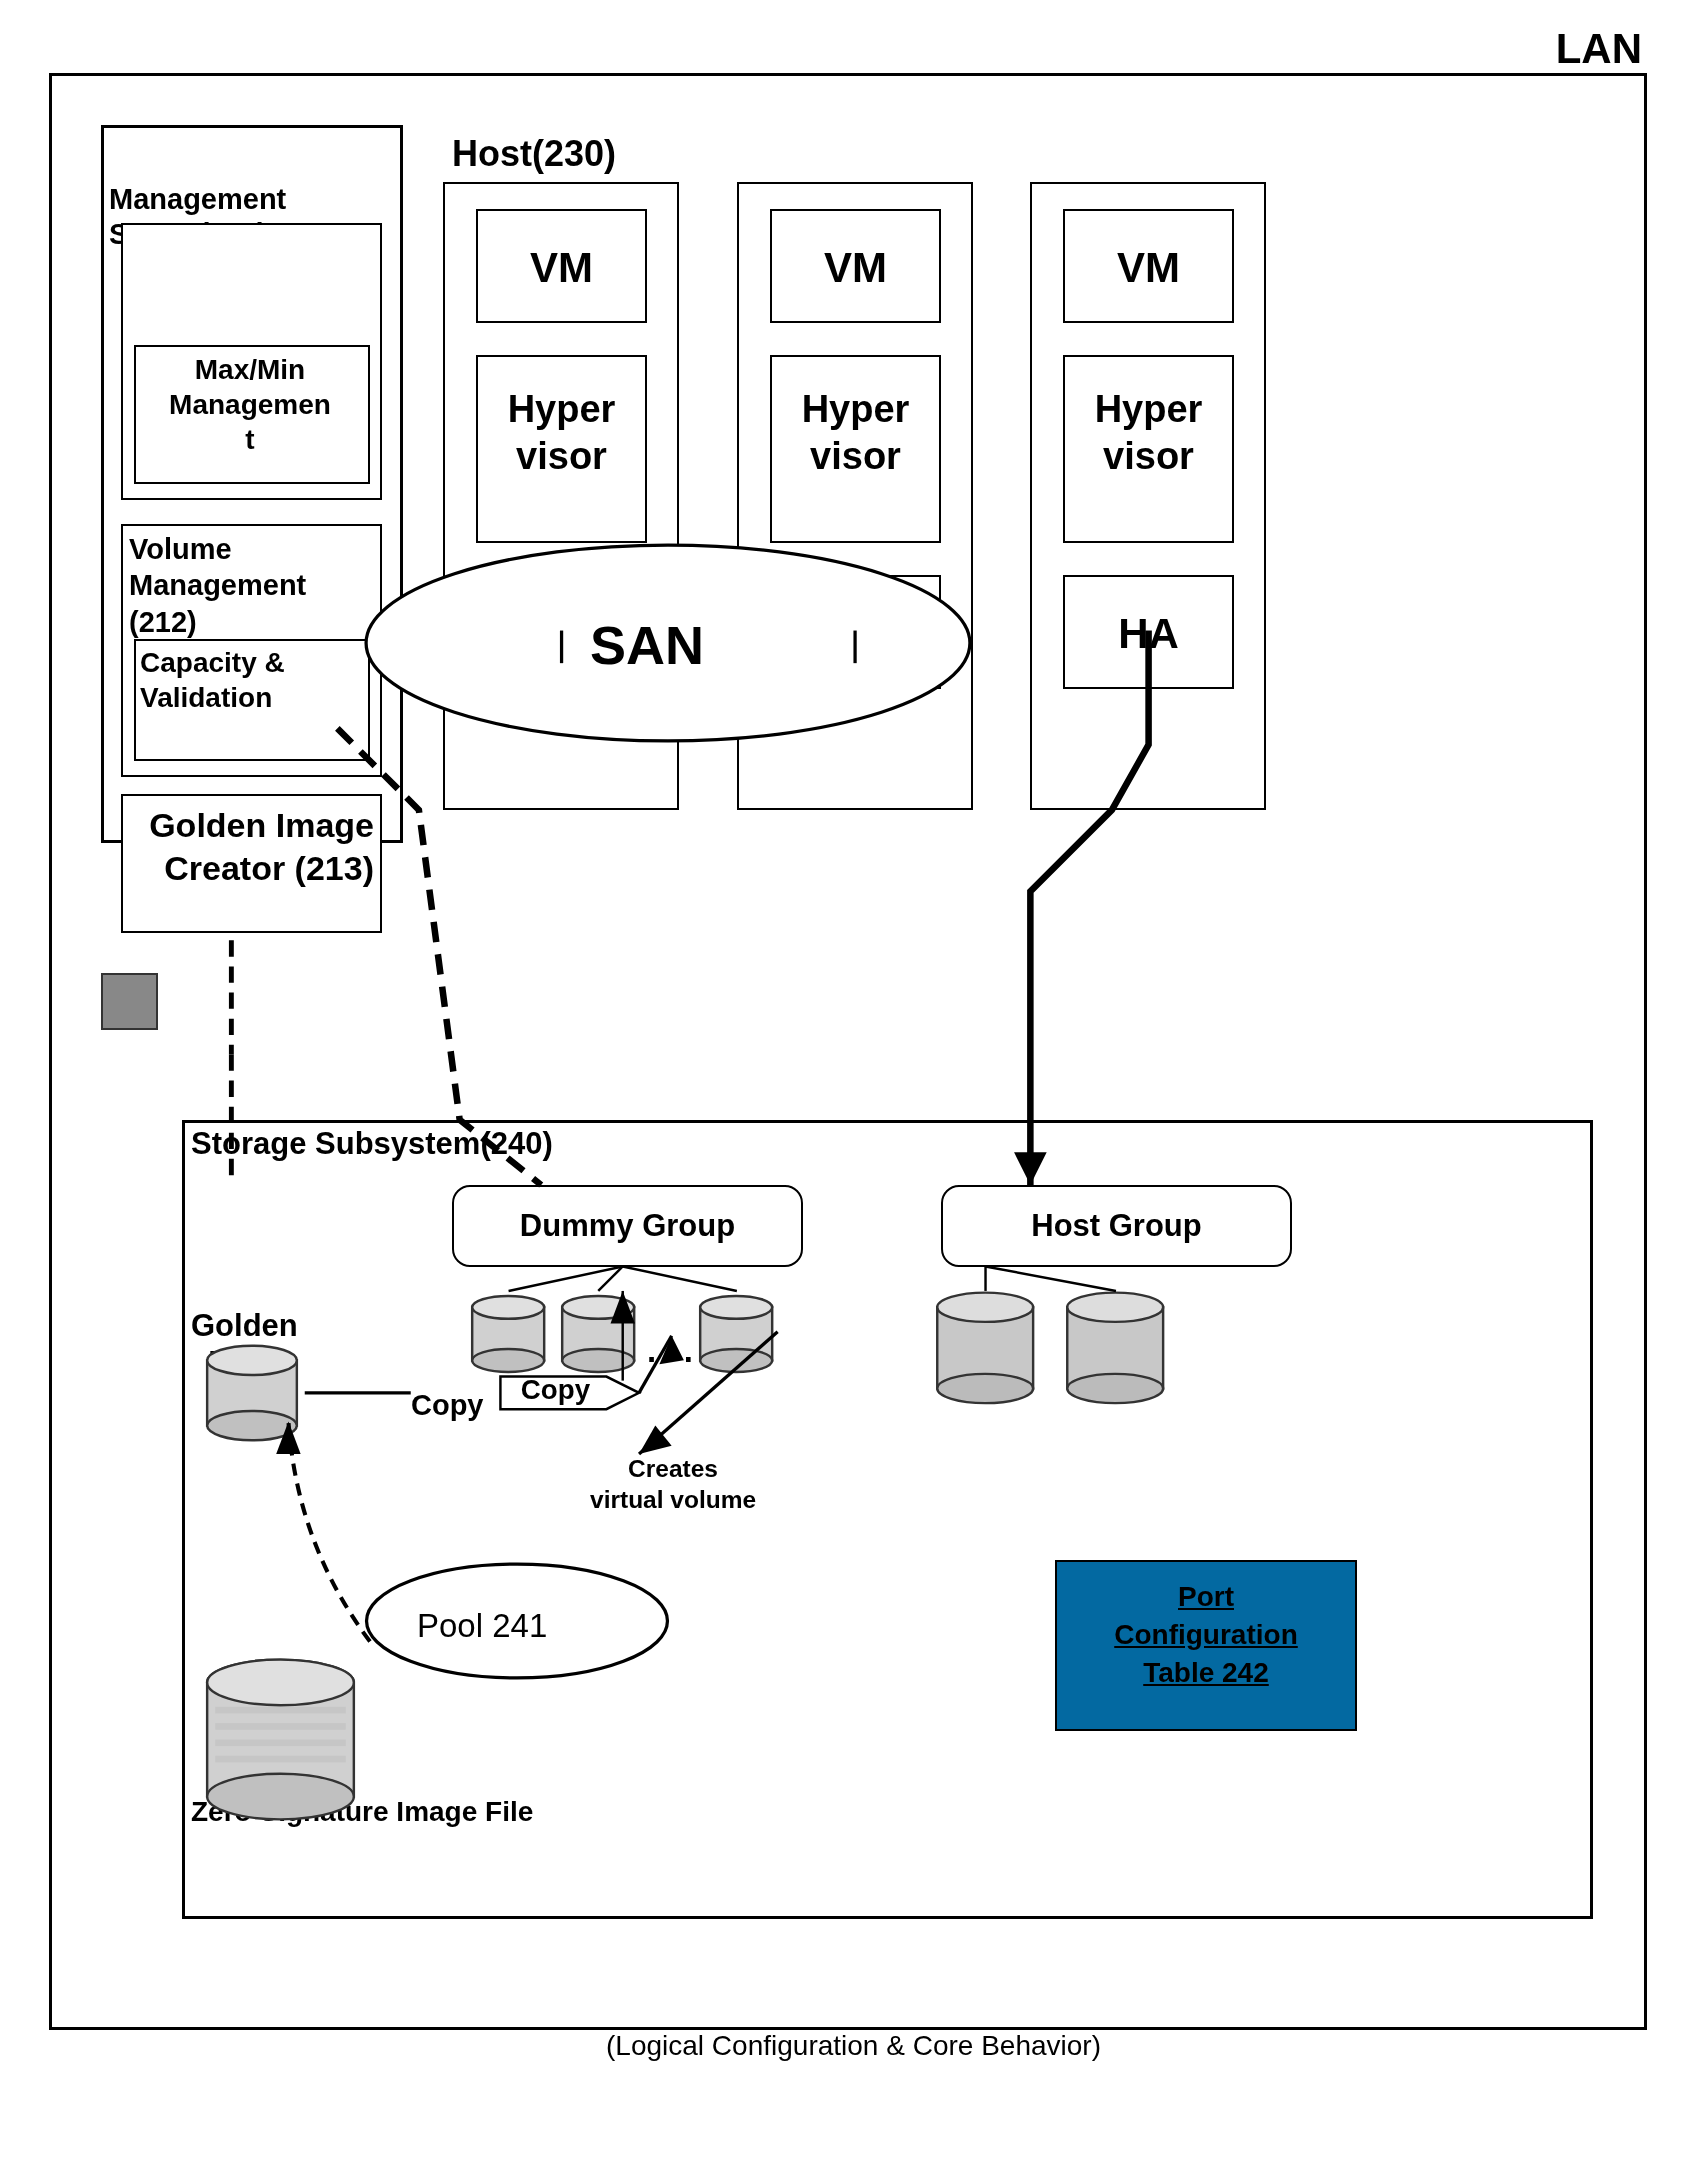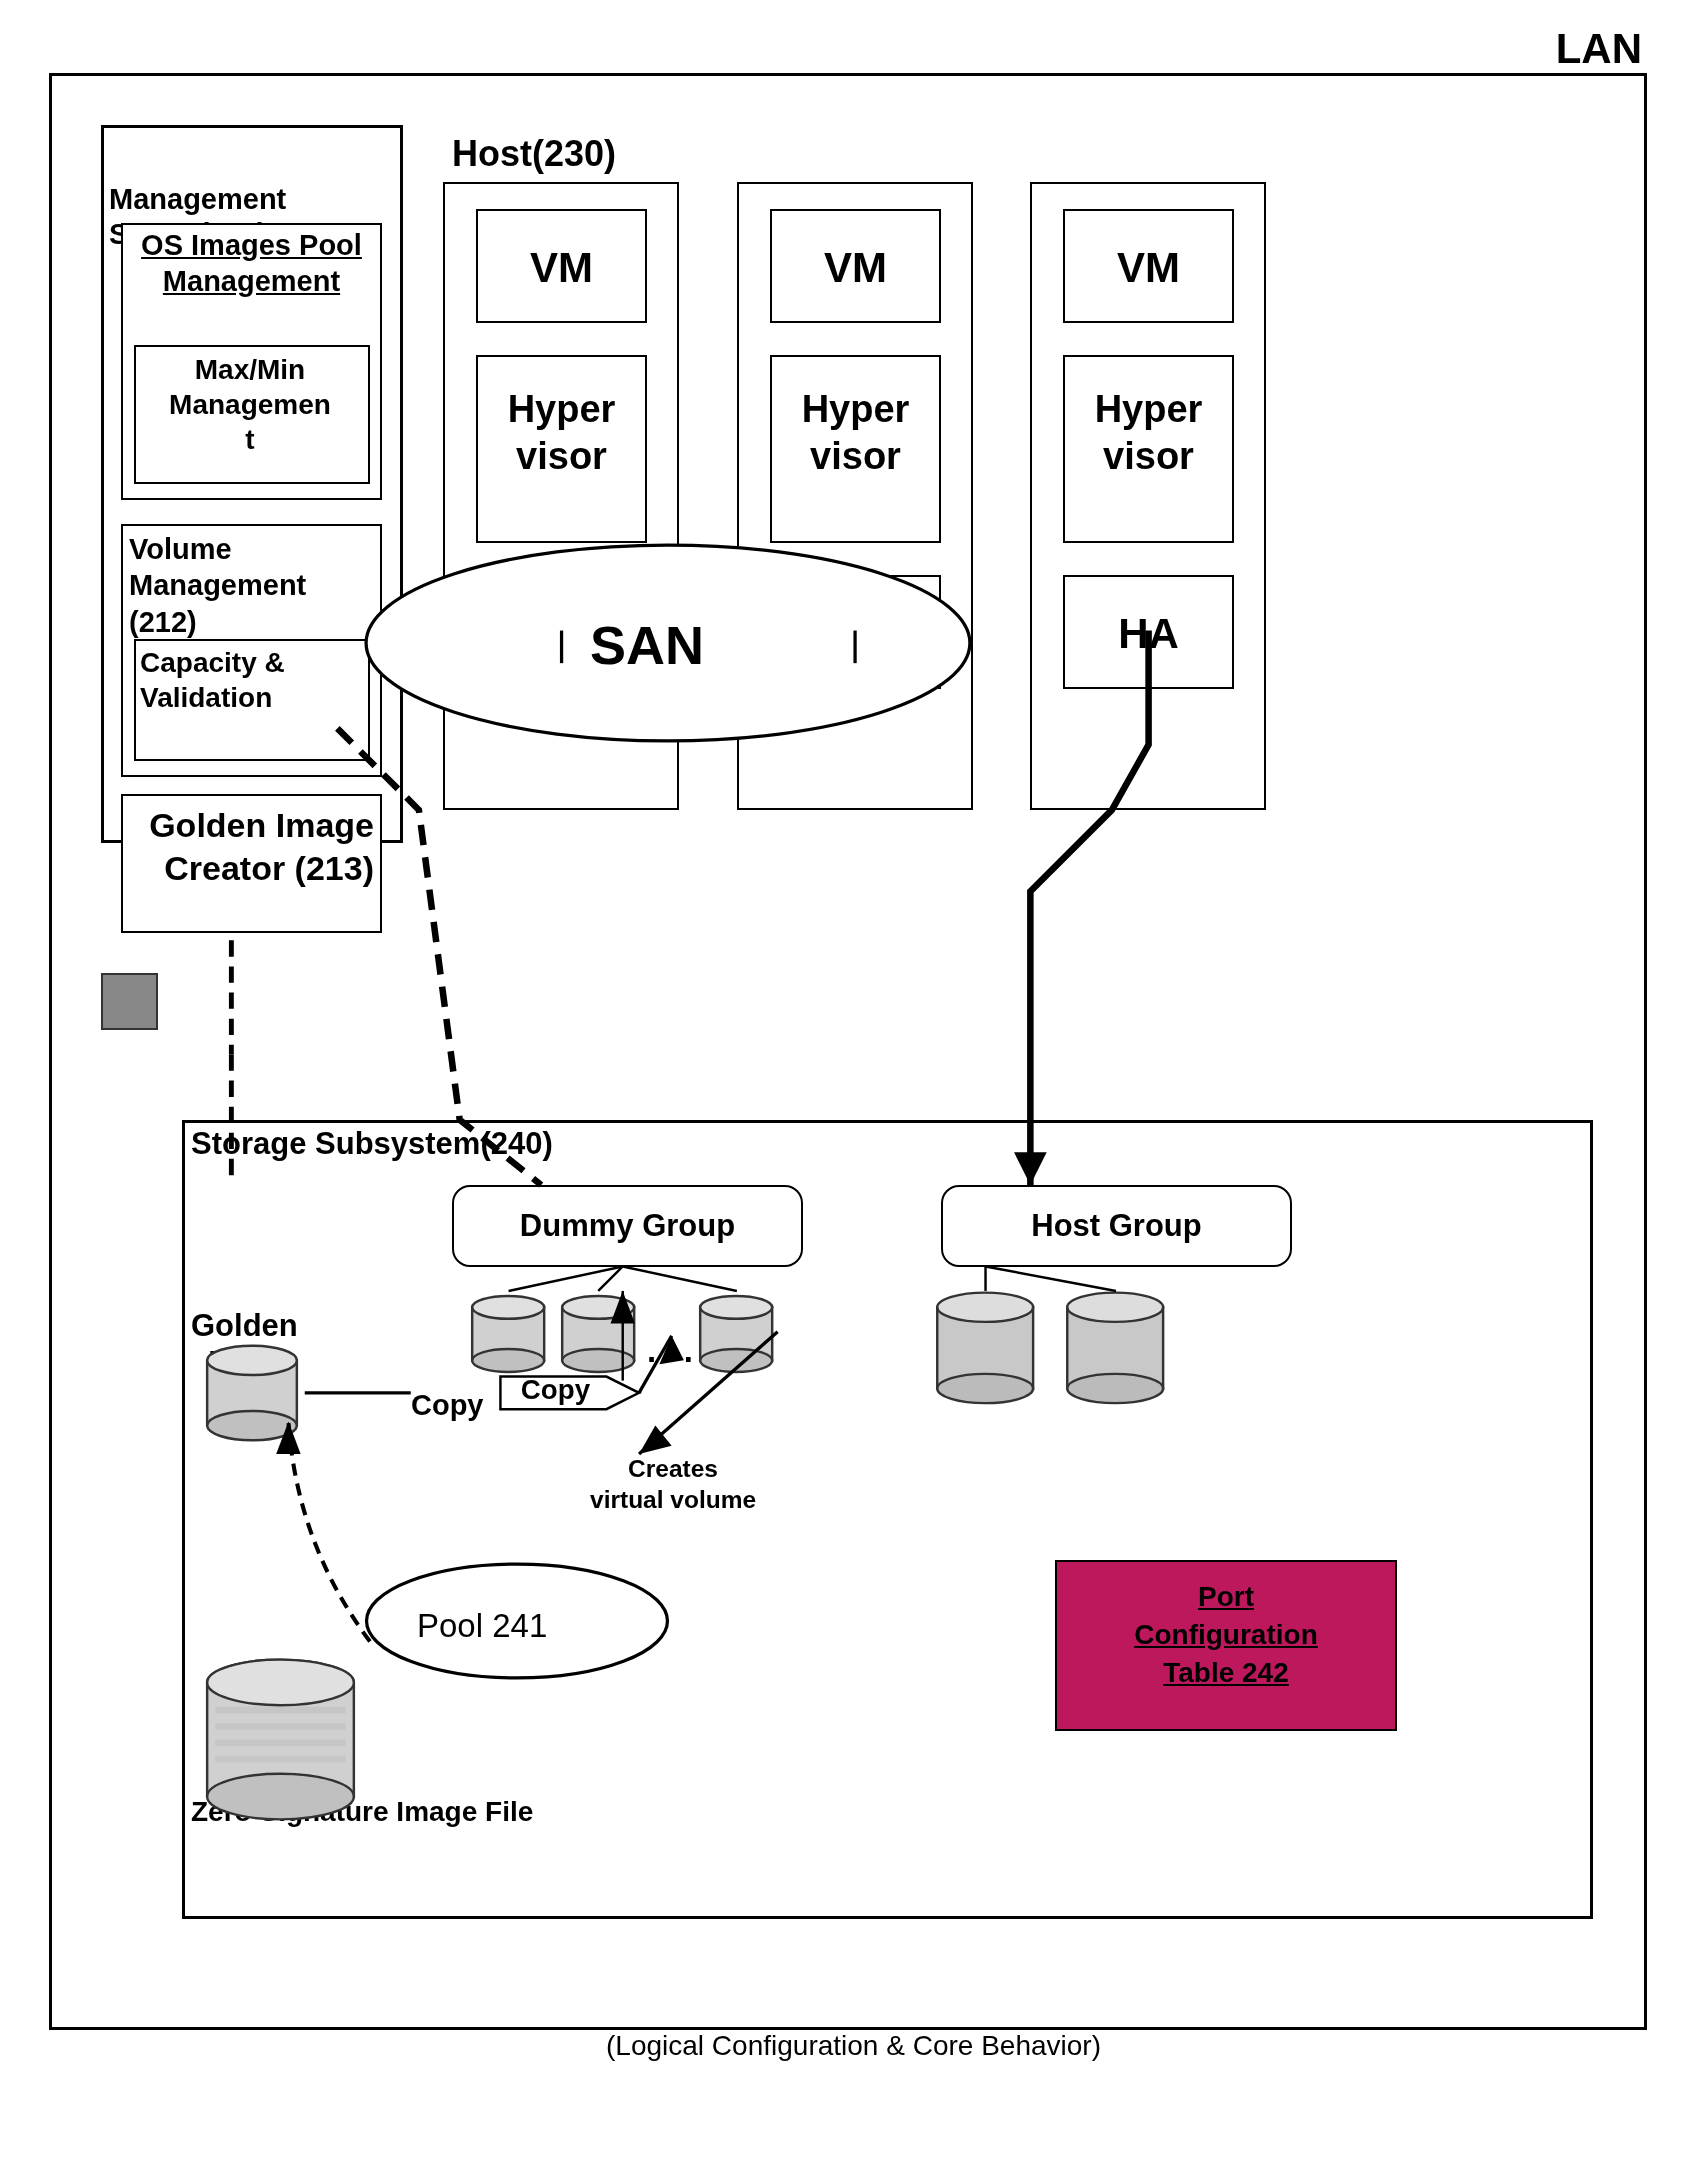--- a/index.html
+++ b/index.html
@@ -119,23 +119,20 @@
 <div class="page-container">
 
   <div class="lan-label">LAN</div>
 
   <div class="main-border">
 
     <div class="mgmt-server-box"></div>
     <div class="mgmt-server-label" style="position:absolute;top:106px;left:57px;font-size:29px;font-weight:bold;line-height:1.2;">Management<br>Server(210)</div>
 
     <div class="os-images-box"></div>
-    <div style="position:absolute;top:151px;left:77px;font-size:29px;font-weight:bold;text-align:center;width:245px;line-height:1.25;text-decoration:underline;">OS Images
-Pool
-Management</div>
 
     <div class="max-min-box"></div>
     <div style="position:absolute;top:276px;left:88px;font-size:28px;font-weight:bold;text-align:center;width:220px;line-height:1.25;">Max/Min<br>Managemen<br>t</div>
 
     <div class="vol-mgmt-box"></div>
     <div style="position:absolute;top:455px;left:77px;font-size:29px;font-weight:bold;text-align:left;width:245px;line-height:1.25;">Volume<br>Management<br>(212)</div>
 
     <div class="cap-val-box"></div>
     <div style="position:absolute;top:569px;left:88px;font-size:28px;font-weight:bold;text-align:left;width:220px;line-height:1.25;">Capacity &amp;<br>Validation</div>
 
@@ -200,21 +197,21 @@
 
     <div style="position:absolute;top:1313px;left:359px;font-size:29px;font-weight:bold;">Copy</div>
 
     <div style="position:absolute;top:1378px;left:538px;font-size:24.5px;font-weight:bold;text-align:center;line-height:1.25;">Creates<br>virtual volume</div>
 
     <svg style="position:absolute;top:1484px;left:310px;width:310px;height:122px;" viewBox="0 0 380 150" width="310" height="122">
       <ellipse cx="190" cy="75" rx="185" ry="70" fill="white" stroke="#000" stroke-width="4"></ellipse>
     </svg>
     <div style="position:absolute;top:1531px;left:353px;font-size:33px;font-weight:normal;margin-left:12px;">Pool 241</div>
 
-    <div style="position:absolute;top:1484px;left:1003px;width:342px;height:171px;border:2.4px solid #000;background:#be185d;">
+    <div style="position:absolute;top:1484px;left:1003px;width:302px;height:171px;border:2.4px solid #000;background:#0369a1;">
       <div style="font-size:28px;font-weight:bold;text-align:center;padding-top:16.3px;line-height:1.35;text-decoration:underline;">Port<br>Configuration<br>Table 242</div>
     </div>
 
     <div style="position:absolute;top:1720px;left:139px;font-size:28px;font-weight:bold;">Zero Signature Image File</div>
 
     <svg style="position:absolute;top:1582px;left:147px;width:163px;height:163px;" viewBox="0 0 200 200" width="163" height="163">
       <ellipse cx="100" cy="30" rx="90" ry="28" fill="#d0d0d0" stroke="#333" stroke-width="3"></ellipse>
       <rect x="10" y="30" width="180" height="140" fill="#d0d0d0" stroke="#333" stroke-width="3"></rect>
       <ellipse cx="100" cy="170" rx="90" ry="28" fill="#c0c0c0" stroke="#333" stroke-width="3"></ellipse>
       <ellipse cx="100" cy="30" rx="90" ry="28" fill="#e0e0e0" stroke="#333" stroke-width="3"></ellipse>

